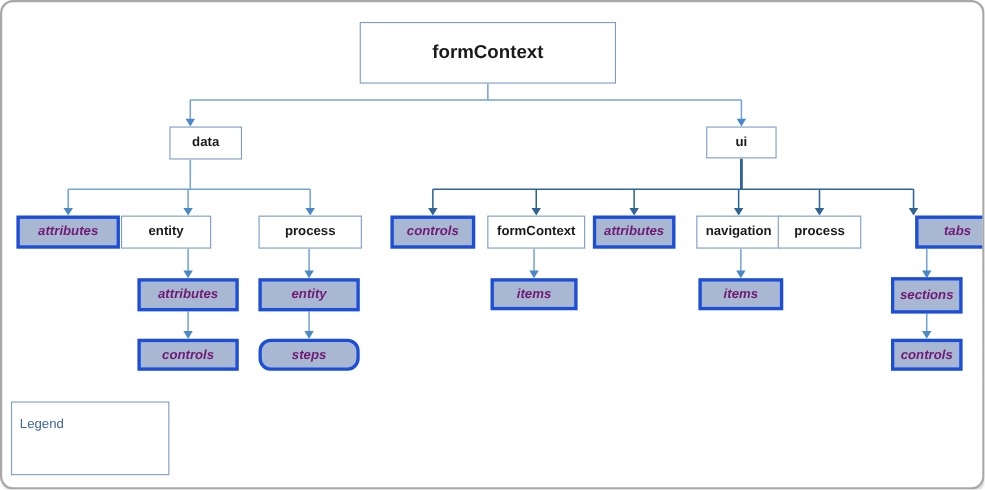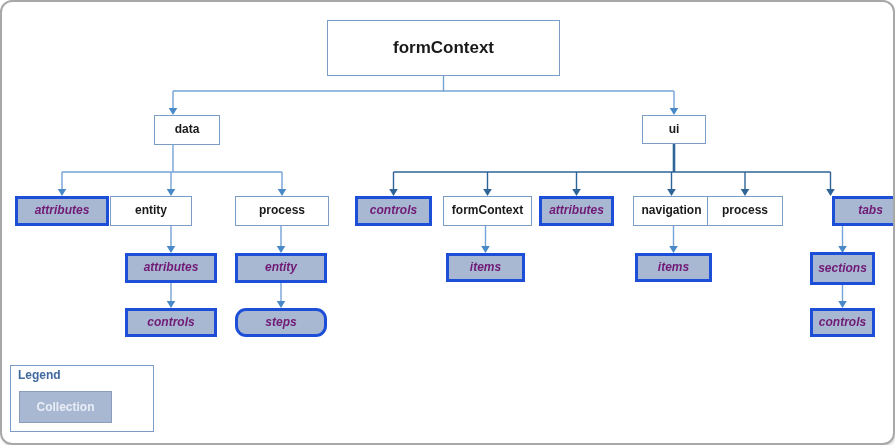--- a/index.html
+++ b/index.html
@@ -34,22 +34,22 @@
     color:#701a75;
     font-style:italic;
   }
   .node .title{font-size:17px;font-weight:bold;color:#1a1a1a;}
   .node .subtitle{font-size:11px;font-weight:bold;color:#1a1a1a;margin-top:2px;}
   .legend{
     position:absolute;left:8px;top:363px;width:144px;height:67px;
     box-sizing:border-box;border:1.4px solid #7b9cc4;background:#ffffff;
   }
   .legend-title{
-    font-weight:bold;font-size:12px;color:#40699d;
-    margin:2px 0 4px 7px;
+    font-weight:normal;font-size:12px;color:#40699d;
+    margin:12px 0 4px 7px;
   }
   .legend-swatch{
     position:absolute;left:8px;top:25px;width:93px;height:32px;
     box-sizing:border-box;background:#a9b8d2;border:1px solid #8a9dbd;
     display:flex;align-items:center;justify-content:center;
     font-weight:bold;font-size:12px;color:#e9eef6;
   }
 </style>
 </head>
 <body>
@@ -120,15 +120,14 @@
       <div class="node collection" style="left: 233px; top: 251px; width: 92px; height: 30px;">entity</div>
       <div class="node collection" style="left: 444px; top: 251px; width: 79px; height: 29px;">items</div>
       <div class="node collection" style="left: 633px; top: 251px; width: 77px; height: 29px;">items</div>
       <div class="node collection" style="left: 808px; top: 250px; width: 65px; height: 33px;">sections</div>
       <div class="node collection" style="left: 123px; top: 306px; width: 92px; height: 29px;">controls</div>
       <div class="node collection" style="left: 233px; top: 306px; width: 92px; height: 29px; border-radius: 11px;">steps</div>
       <div class="node collection" style="left: 808px; top: 306px; width: 65px; height: 29px;">controls</div>
     </div>
   <div class="legend">
     <div class="legend-title">Legend</div>
-    <div class="legend-swatch">Collection</div>
   </div>
 </div>
 
 </body></html>

